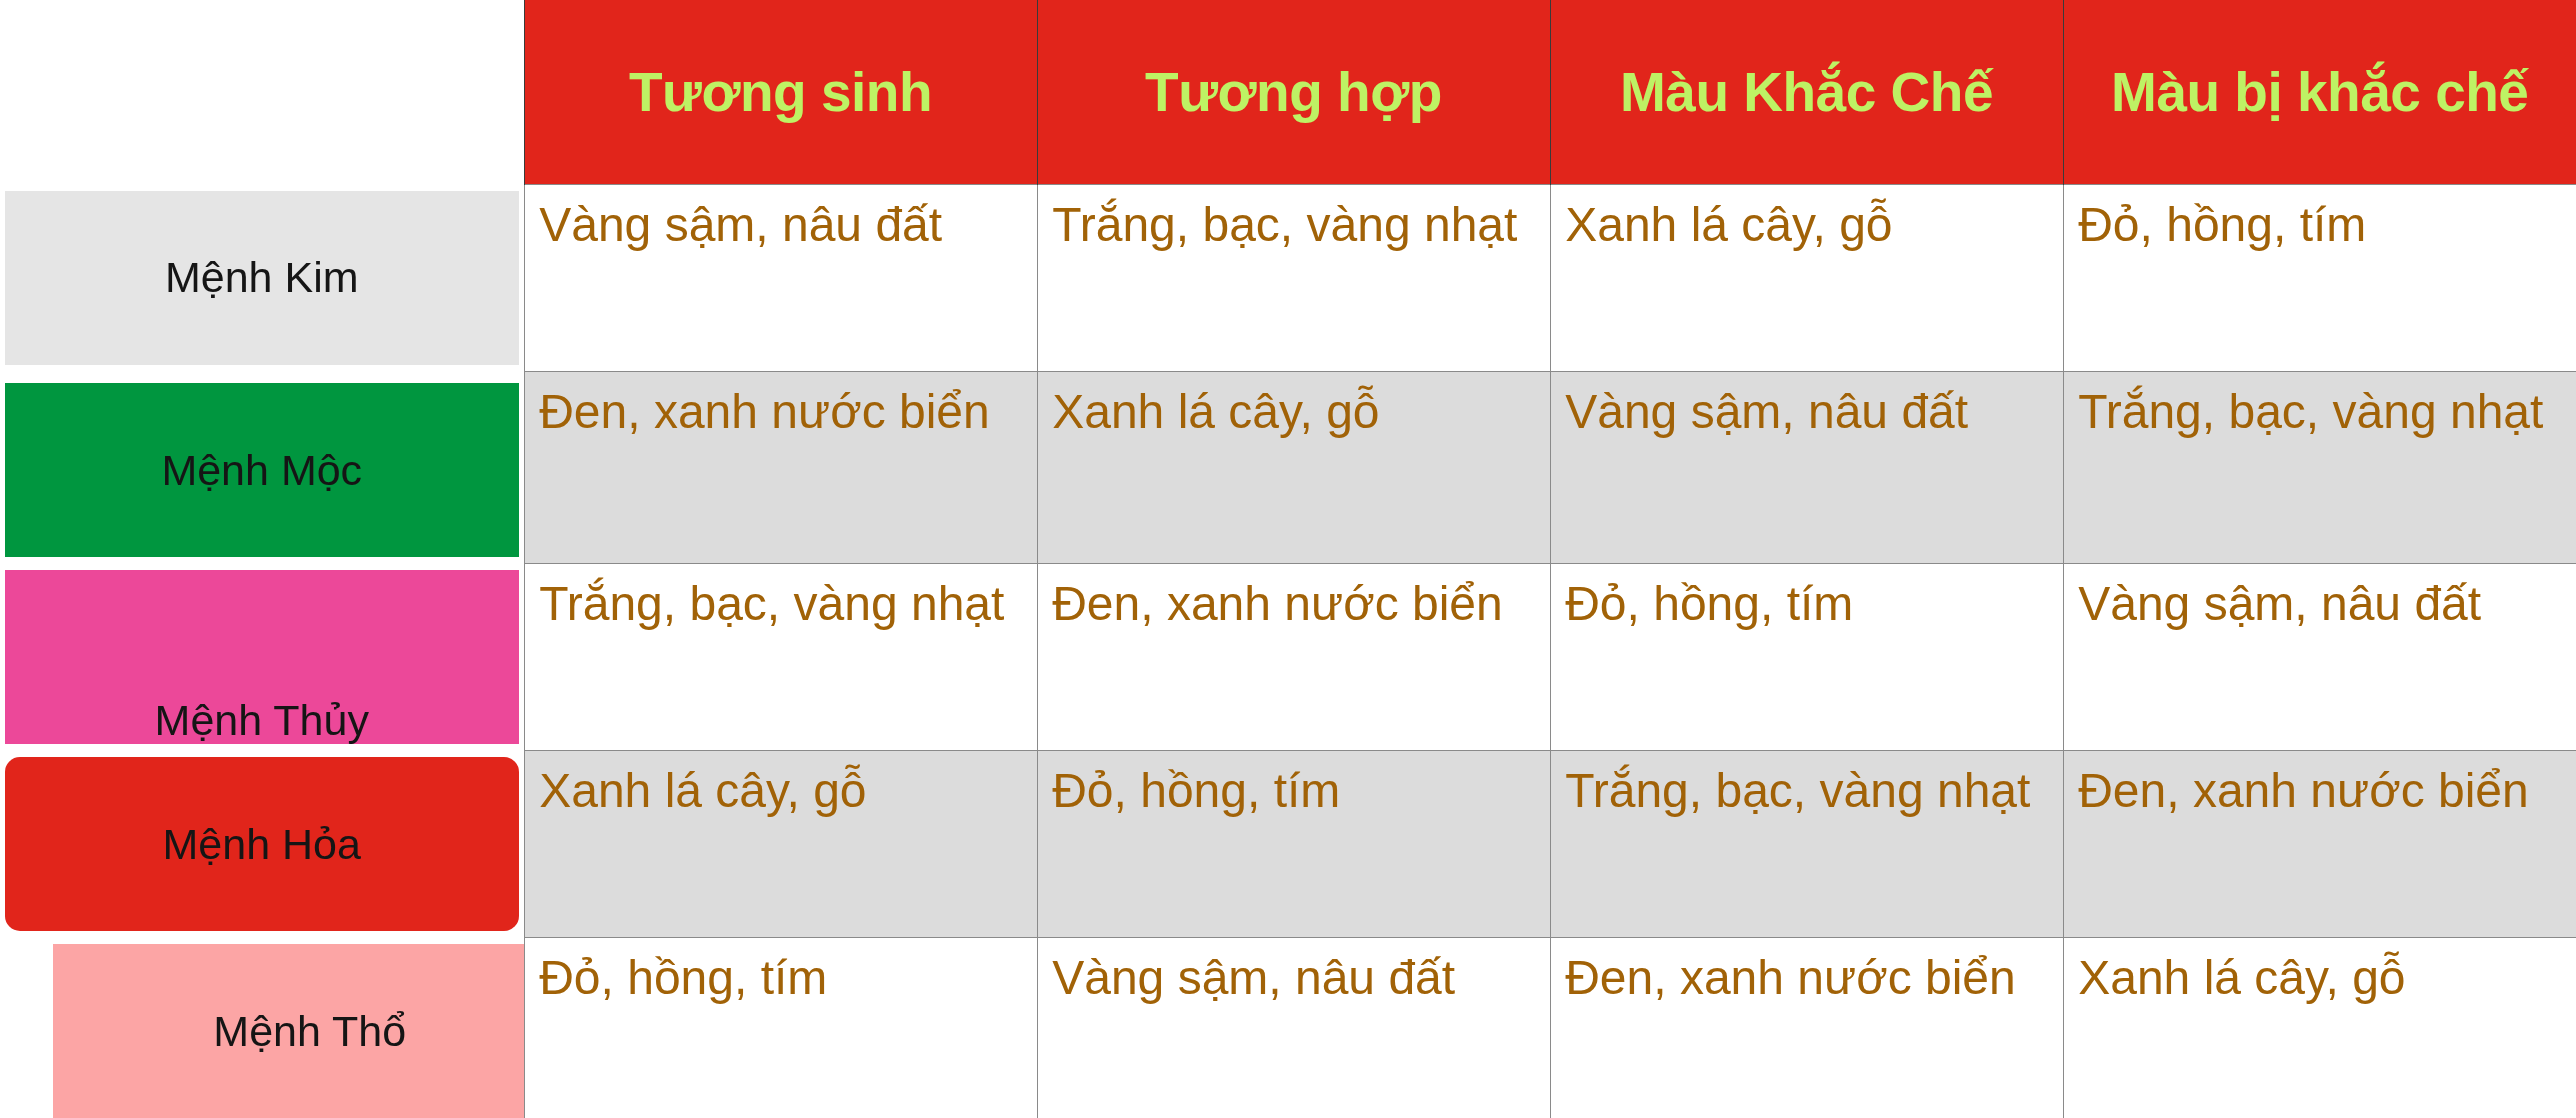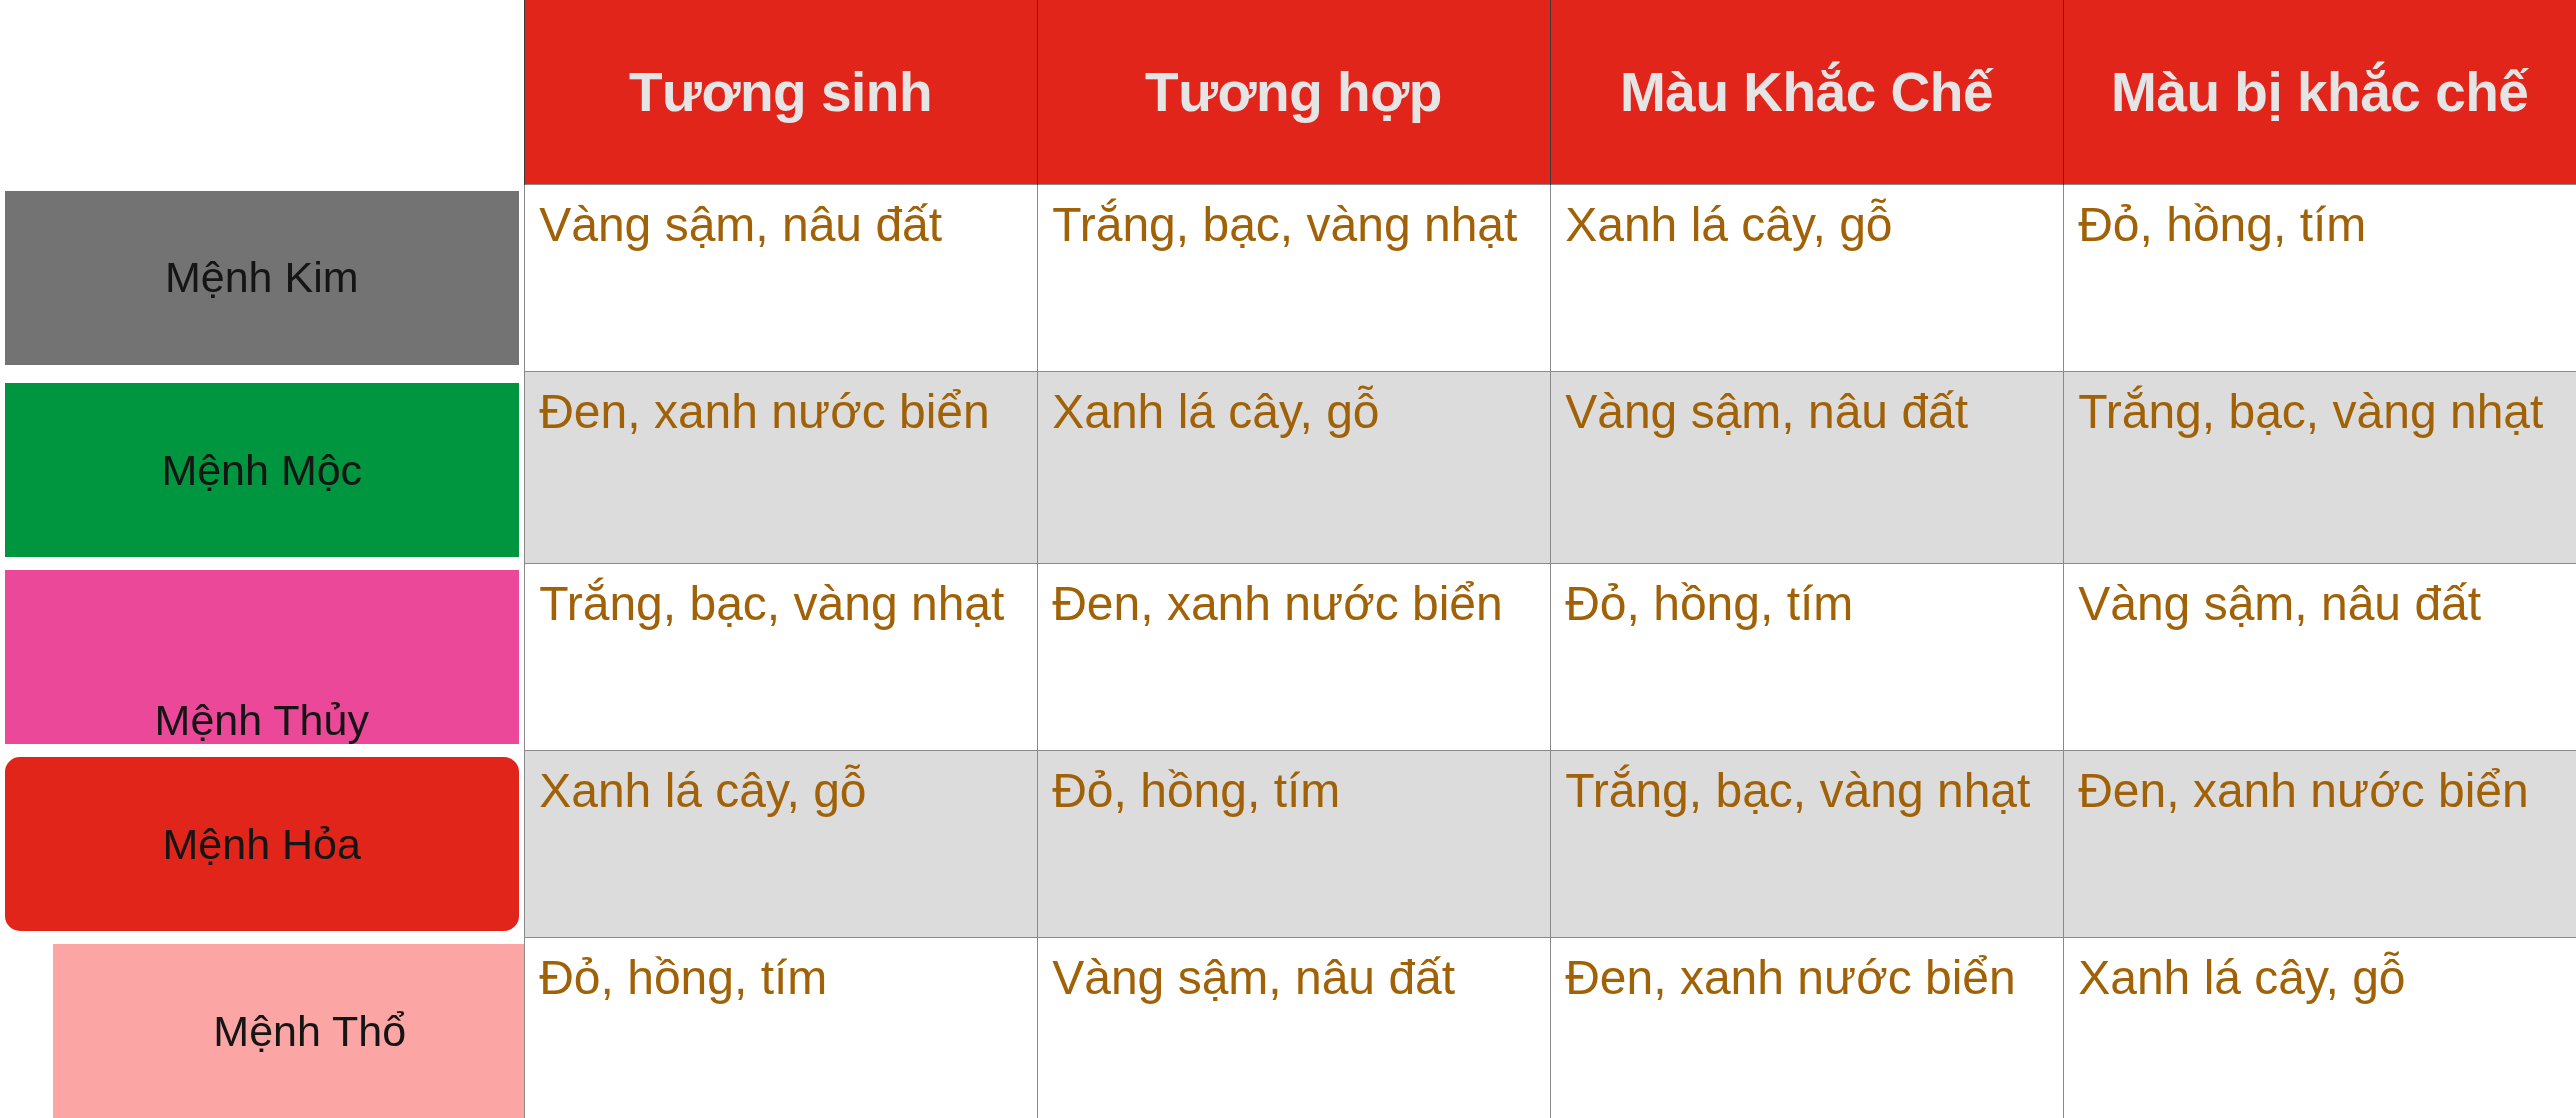--- a/index.html
+++ b/index.html
@@ -20,21 +20,21 @@
   col.c-data  { width: 513px; }
 
   
   thead tr { height: 184px; }
   th.corner-cell {
     background: #ffffff;
     border: none;
   }
   th.head-cell {
     background: #E1251B;
-    color: #e5e5e5;
+    color: #bef264;
     font-size: 55px;
     font-weight: bold;
     text-align: center;
     vertical-align: middle;
     border-left: 1.8px solid #3a3a3a;
     padding: 0 9.2px;
     letter-spacing: -0.5px;
   }
   th.head-cell.first-head { border-left: 1.8px solid #3a3a3a; }
 
@@ -89,21 +89,21 @@
       <th class="head-cell first-head">Tương sinh</th>
       <th class="head-cell">Tương hợp</th>
       <th class="head-cell">Màu Khắc Chế</th>
       <th class="head-cell">Màu bị khắc chế</th>
     </tr>
   </thead>
   <tbody>
 
     <tr class="row-white">
       <td class="label-cell">
-        <div class="swatch" style="background-color: #737373;">
+        <div class="swatch" style="background-color: #e5e5e5;">
           <span>Mệnh Kim</span>
         </div>
       </td>
       <td class="data-cell">Vàng sậm, nâu đất</td>
       <td class="data-cell">Trắng, bạc, vàng nhạt</td>
       <td class="data-cell">Xanh lá cây, gỗ</td>
       <td class="data-cell last-col">Đỏ, hồng, tím</td>
     </tr>
 
     <tr class="row-grey">

